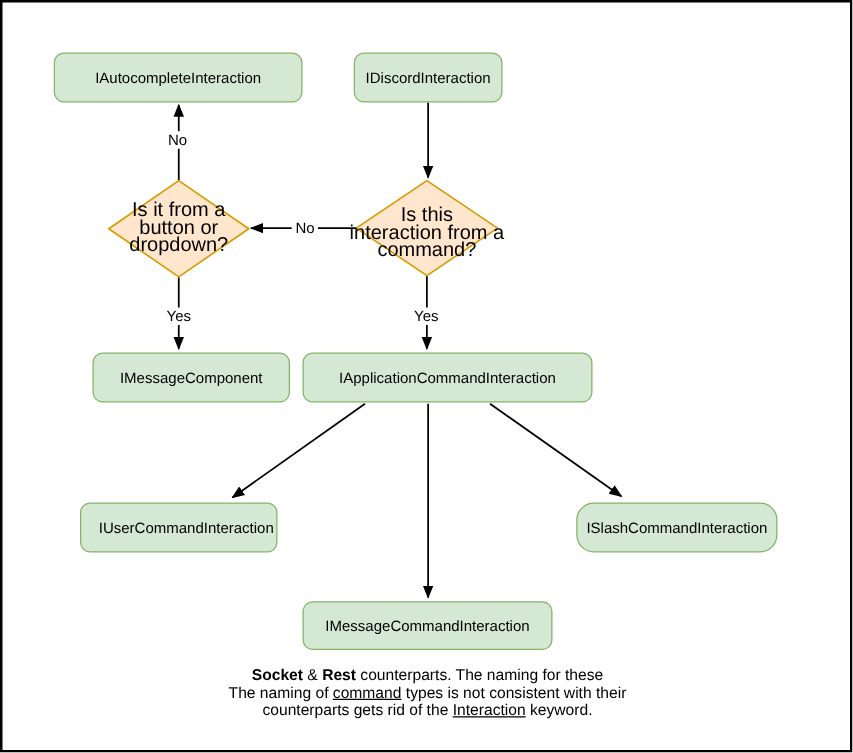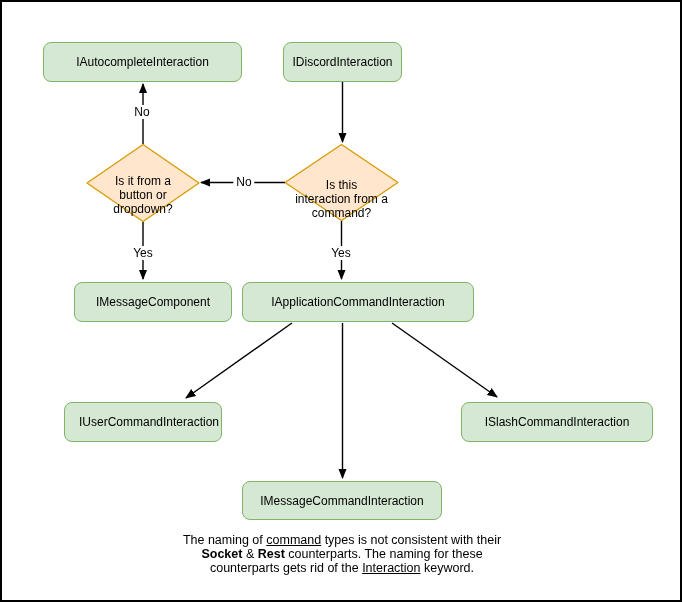--- a/index.html
+++ b/index.html
@@ -47,25 +47,24 @@
     align-items: center;
     justify-content: center;
     font-size: 12px;
     color: var(--text_color, #000000);
     text-align: center;
   }
   .diamond-label {
     position: absolute;
     transform: translate(-50%, -50%);
     text-align: center;
-    font-size: 12px;
+    font-size: 16px;
     line-height: 14px;
     color: var(--text_color, #000000);
     white-space: nowrap;
-    margin-top: 12px;
   }
   .diamond-label span { display: block; }
   .edge-label {
     position: absolute;
     transform: translate(-50%, -50%);
     background: var(--canvas_bg, #ffffff);
     padding: 0 3px;
     font-size: 12px;
     color: var(--text_color, #000000);
   }
@@ -110,21 +109,21 @@
   <div class="node" style="left:41px; top:40px; width:199px; height:40px;">IAutocompleteInteraction</div>
 
   <div class="node" style="left:281px; top:40px; width:119px; height:40px;">IDiscordInteraction</div>
 
   <div class="node" style="left:72px; top:280px; width:158px; height:40px;">IMessageComponent</div>
 
   <div class="node" style="left:240px; top:280px; width:232px; height:40px;">IApplicationCommandInteraction</div>
 
   <div class="node" style="left:62px; top:400px; width:158px; height:40px;padding-left:12px;">IUserCommandInteraction</div>
 
-  <div class="node" style="left:459px; top:400px; width:192px; height:40px;">ISlashCommandInteraction</div>
+  <div class="node" style="left:459px; top:400px; width:161px; height:40px;border-radius:14px;">ISlashCommandInteraction</div>
 
   <div class="node" style="left:240px; top:479px; width:200px; height:39px;">IMessageCommandInteraction</div>
 
   <div class="diamond-label" style="left:141px; top:181px;">
     <span>Is it from a</span>
     <span>button or</span>
     <span>dropdown?</span>
   </div>
 
   <div class="diamond-label" style="left:339.5px; top:185px;">
@@ -132,18 +131,18 @@
     <span>interaction from a</span>
     <span>command?</span>
   </div>
 
   <span class="edge-label" style="left:140px; top:110px;">No</span>
   <span class="edge-label" style="left:242px; top:180px;">No</span>
   <span class="edge-label" style="left:141px; top:251px;">Yes</span>
   <span class="edge-label" style="left:339px; top:251px;">Yes</span>
 
   <div class="note">
+    <div><span class="b">Socket</span><span> &amp; </span><span class="b">Rest</span><span> counterparts. The naming for these</span></div>
     <div><span>The naming of </span><span class="u">command</span><span> types is not consistent with their</span></div>
-    <div><span class="b">Socket</span><span> &amp; </span><span class="b">Rest</span><span> counterparts. The naming for these</span></div>
     <div><span>counterparts gets rid of the </span><span class="u">Interaction</span><span> keyword.</span></div>
   </div>
 
 </div>
 
 </body></html>

